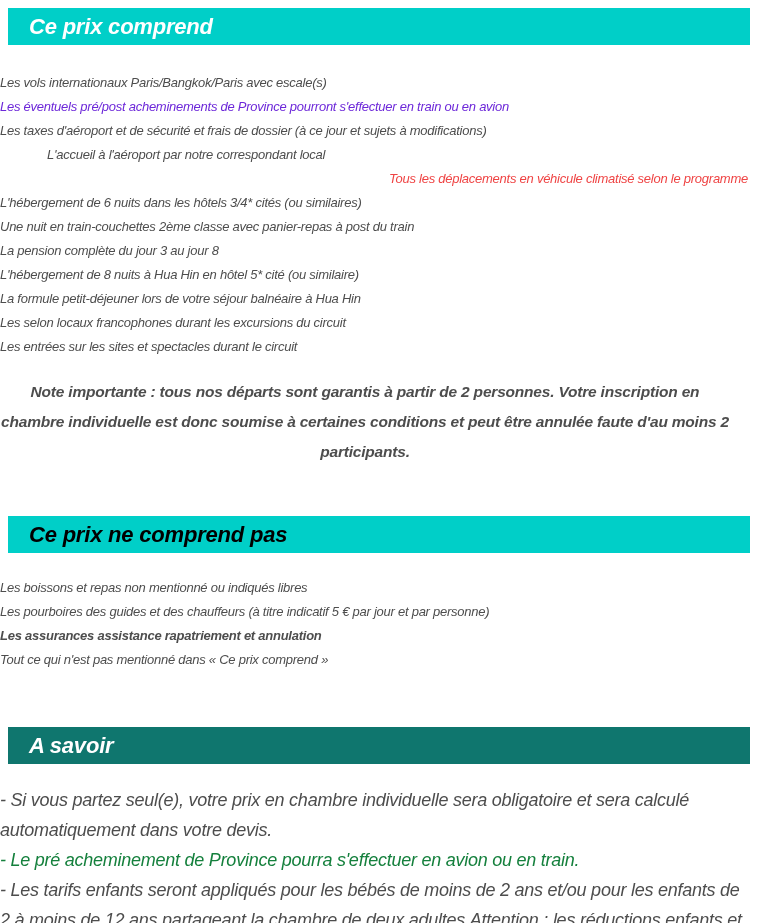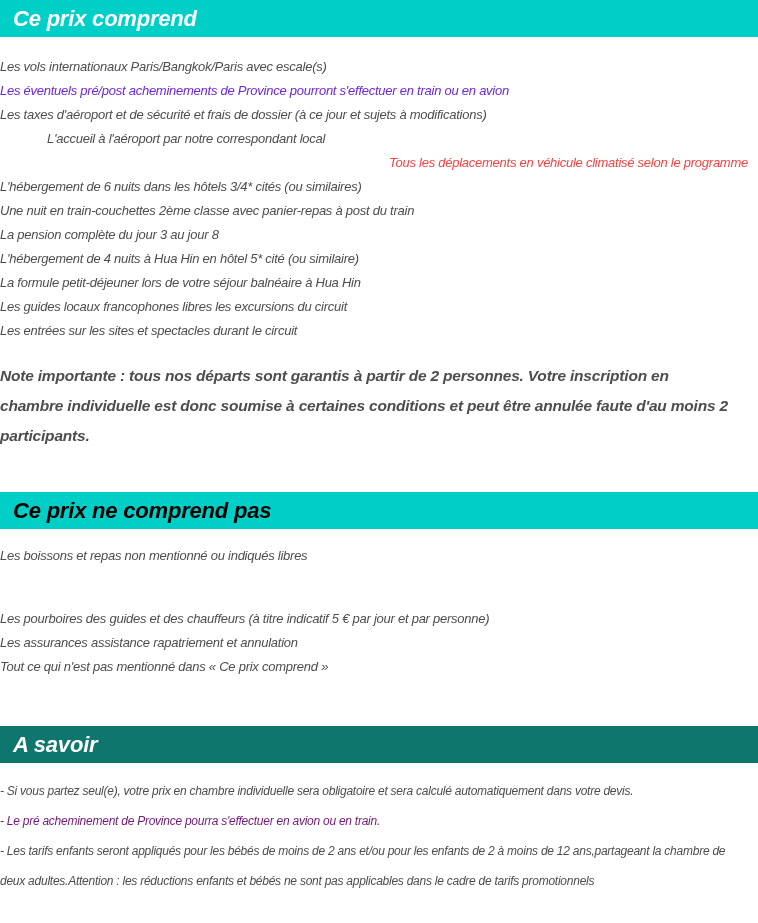--- a/index.html
+++ b/index.html
@@ -23,22 +23,22 @@
     height: 923px;
     background: #ffffff;
   }
 
   
   .section-bar {
     background: #00cfc8;
     height: 37px;
     display: flex;
     align-items: center;
-    padding: 0;
-    margin: 0;
+    padding: 8px;
+    margin: 8px;
     box-sizing: border-box;
     text-align: right;
   }
   .section-bar .section-title {
     display: block;
     color: #ffffff;
     font-family: "Liberation Sans", "DejaVu Sans", sans-serif;
     font-style: italic;
     font-weight: bold;
     font-size: 22px;
@@ -65,24 +65,25 @@
   .note-par {
     font-style: italic;
     font-weight: bold;
     font-size: 15.5px;
     line-height: 30px;
     color: #4d4d4d;
     letter-spacing: -0.2px;
     margin: 0;
     padding: 0;
     max-width: 730px;
+    text-align: center;
   }
   .para-line {
     font-style: italic;
-    font-size: 12px;
+    font-size: 18px;
     line-height: 30px;
     color: #4d4d4d;
     letter-spacing: -0.25px;
     margin: 0;
     padding: 0;
     max-width: 752px;
   }
 
   
   .gap-after-bar-1 { height: 18px; }
@@ -104,50 +105,50 @@
 
   <div class="section-body">
     <div class="item-line" style="color: rgb(77, 77, 77);">Les vols internationaux Paris/Bangkok/Paris avec escale(s)</div>
     <div class="item-line" style="color: #6d28d9;">Les éventuels pré/post acheminements de Province pourront s'effectuer en train ou en avion</div>
     <div class="item-line" style="color: rgb(77, 77, 77);">Les taxes d'aéroport et de sécurité et frais de dossier (à ce jour et sujets à modifications)</div>
     <div class="item-line" style="color: rgb(77, 77, 77); padding-left: 47px;">L'accueil à l'aéroport par notre correspondant local</div>
     <div class="item-line" style="color: #ef4444; text-align: right;">Tous les déplacements en véhicule climatisé selon le programme</div>
     <div class="item-line" style="color: rgb(77, 77, 77);">L'hébergement de 6 nuits dans les hôtels 3/4* cités (ou similaires)</div>
     <div class="item-line" style="color: rgb(77, 77, 77);">Une nuit en train-couchettes 2ème classe avec panier-repas à post du train</div>
     <div class="item-line" style="color: rgb(77, 77, 77);">La pension complète du jour 3 au jour 8</div>
-    <div class="item-line" style="color: rgb(77, 77, 77);">L'hébergement de 4 nuits à Hua Hin en hôtel 5* cité (ou similaire)</div>
+    <div class="item-line" style="color: rgb(77, 77, 77);">L'hébergement de 8 nuits à Hua Hin en hôtel 5* cité (ou similaire)</div>
     <div class="item-line" style="color: rgb(77, 77, 77);">La formule petit-déjeuner lors de votre séjour balnéaire à Hua Hin</div>
-    <div class="item-line" style="color: rgb(77, 77, 77);">Les guides locaux francophones libres les excursions du circuit</div>
+    <div class="item-line" style="color: rgb(77, 77, 77);">Les selon locaux francophones durant les excursions du circuit</div>
     <div class="item-line" style="color: rgb(77, 77, 77);">Les entrées sur les sites et spectacles durant le circuit</div>
 
     <div class="gap-before-note"></div>
 
     <div class="note-par" style="color: rgb(77, 77, 77);"> Note importante : tous nos départs sont garantis à partir de 2 personnes. Votre inscription en chambre individuelle est donc soumise à certaines conditions et peut être annulée faute d'au moins 2 participants.</div>
   </div>
 
   <div class="gap-after-sec1"></div>
 
   <div class="section-bar" style="background: rgb(0, 207, 200);">
     <span class="section-title" style="color: #000000;">Ce prix ne comprend pas</span>
   </div>
   <div class="gap-after-bar-2"></div>
 
   <div class="section-body">
     <div class="item-line" style="color: rgb(77, 77, 77);">Les boissons et repas non mentionné ou indiqués libres</div>
-    <div class="item-line" style="color: rgb(77, 77, 77); margin-top: 39px;">Les pourboires des guides et des chauffeurs (à titre indicatif 5 € par jour et par personne)</div>
-    <div class="item-line" style="color: rgb(77, 77, 77);">Les assurances assistance rapatriement et annulation</div>
+    <div class="item-line" style="color: rgb(77, 77, 77);">Les pourboires des guides et des chauffeurs (à titre indicatif 5 € par jour et par personne)</div>
+    <div class="item-line" style="color: rgb(77, 77, 77); font-weight: bold;">Les assurances assistance rapatriement et annulation</div>
     <div class="item-line" style="color: rgb(77, 77, 77);">Tout ce qui n'est pas mentionné dans « Ce prix comprend »</div>
   </div>
 
   <div class="gap-after-sec2"></div>
 
   <div class="section-bar" style="background: #0f766e;">
     <span class="section-title" style="color: rgb(255, 255, 255);">A savoir</span>
   </div>
   <div class="gap-after-bar-3"></div>
 
   <div class="section-body">
     <div class="para-line" style="color: rgb(77, 77, 77);">- Si vous partez seul(e), votre prix en chambre individuelle sera obligatoire et sera calculé automatiquement dans votre devis.</div>
-    <div class="para-line" style="color: #701a75;">- Le pré acheminement de Province pourra s'effectuer en avion ou en train.</div>
+    <div class="para-line" style="color: #15803d;">- Le pré acheminement de Province pourra s'effectuer en avion ou en train.</div>
     <div class="para-line" style="color: rgb(77, 77, 77);">- Les tarifs enfants seront appliqués pour les bébés de moins de 2 ans et/ou pour les enfants de 2 à moins de 12 ans,partageant la chambre de deux adultes.Attention : les réductions enfants et bébés ne sont pas applicables dans le cadre de tarifs promotionnels</div>
   </div>
 
 </div>
 
 </body></html>

